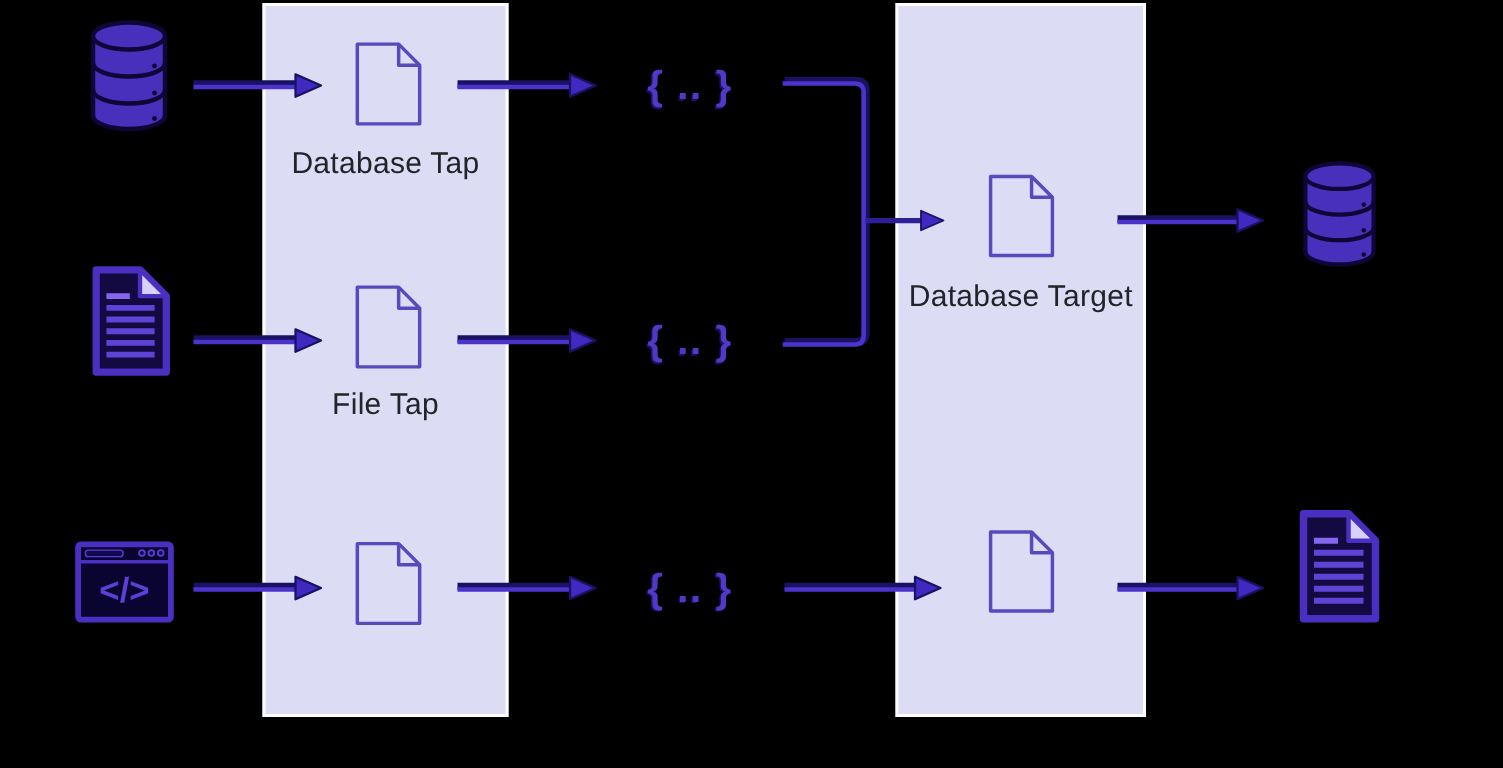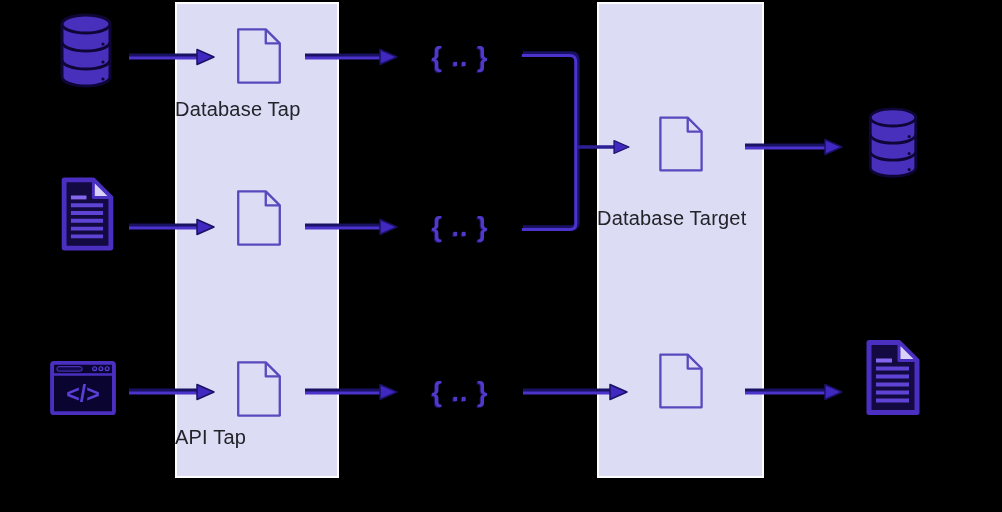--- a/index.html
+++ b/index.html
@@ -10,25 +10,25 @@
   .band{
     position:absolute;top:2px;height:472px;background:#dcdcf5;
     border:2px solid #fdfdff;
   }
   .band.tap{left:175px;width:160px;}
   .band.target{left:597px;width:163px;}
   .arrow-layer{position:absolute;left:0;top:0;z-index:3;}
   .icon{position:absolute;z-index:4;}
   .node-label{
     position:absolute;z-index:5;height:26px;line-height:26px;
-    text-align:left;font-size:20px;font-weight:500;color:#23232a;
+    text-align:center;font-size:20px;font-weight:500;color:#23232a;
     letter-spacing:0.2px;
   }
   .tap-label{left:175px;width:164px;}
-  .target-label{left:597px;width:167px;margin-top:20px;}
+  .target-label{left:597px;width:167px;}
   .json-symbol{
     position:absolute;left:402px;width:116px;height:36px;line-height:36px;
     text-align:center;z-index:5;font-size:27px;font-weight:700;color:#5238c6;
     text-shadow:-1px 1px 0 #1a1060;letter-spacing:1px;
   }
 </style>
 </head>
 <body>
 
 <div class="stage">
@@ -145,21 +145,21 @@
     </svg>
   </div>
   <div class="icon" style="left:235px;top:360px;width:48px;height:58px;">
     <svg width="48" height="58" viewBox="0 0 48 60">
       <path d="M2.5 2.5 H31 L45.5 17 V57.5 H2.5 Z" fill="none" stroke="#5a48bd" stroke-width="2.4" stroke-linejoin="round"></path>
       <path d="M31 2.5 V17 H45.5" fill="none" stroke="#5a48bd" stroke-width="2.4" stroke-linejoin="round"></path>
     </svg>
   </div>
 
   <div class="node-label tap-label" style="top:96px;">Database Tap</div>
-  <div class="node-label tap-label" style="top:424px;">API Tap</div>
+  <div class="node-label tap-label" style="top:257px;">File Tap</div>
 
   <div class="json-symbol" style="top:39px;">{ .. }</div>
   <div class="json-symbol" style="top:209px;">{ .. }</div>
   <div class="json-symbol" style="top:374px;">{ .. }</div>
 
   <div class="icon" style="left:658px;top:115px;width:46px;height:58px;">
     <svg width="46" height="58" viewBox="0 0 48 60">
       <path d="M2.5 2.5 H31 L45.5 17 V57.5 H2.5 Z" fill="none" stroke="#5a48bd" stroke-width="2.4" stroke-linejoin="round"></path>
       <path d="M31 2.5 V17 H45.5" fill="none" stroke="#5a48bd" stroke-width="2.4" stroke-linejoin="round"></path>
     </svg>

